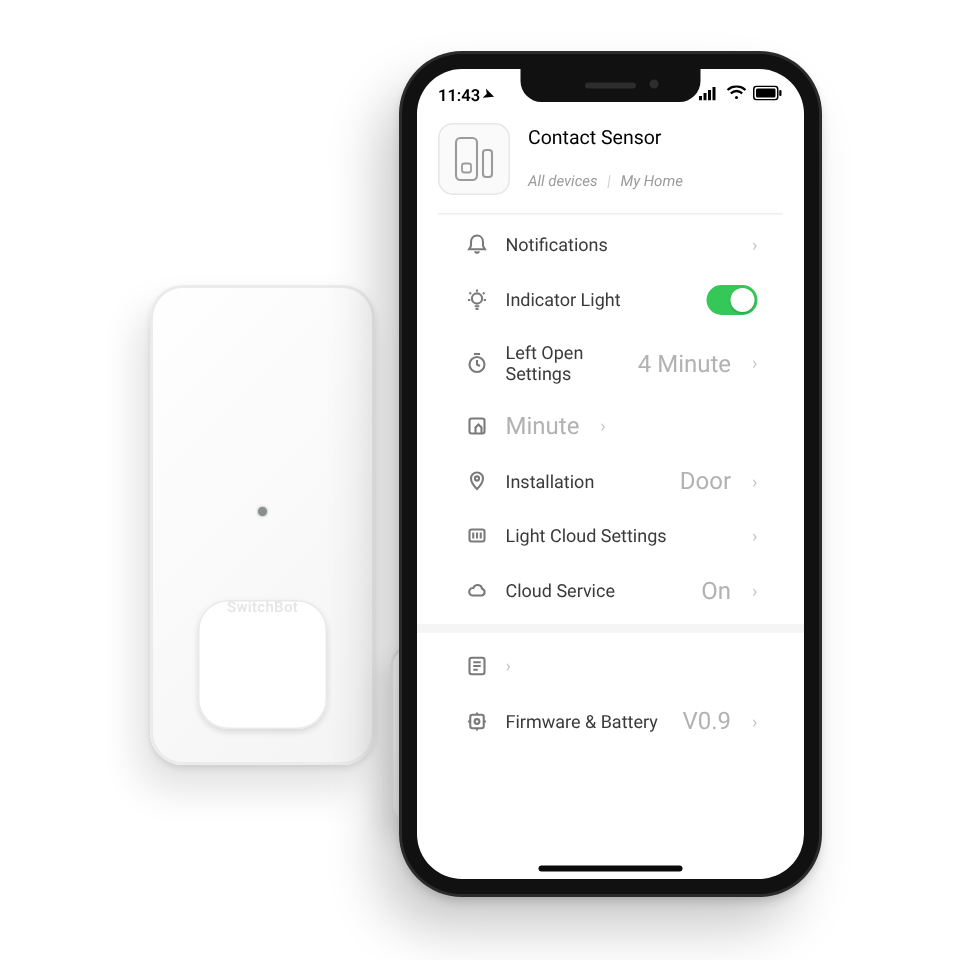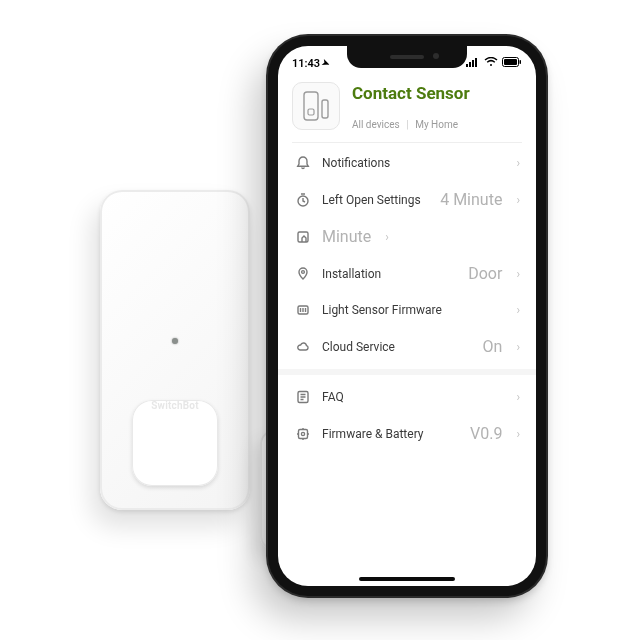--- a/index.html
+++ b/index.html
@@ -117,34 +117,34 @@
   .card-head {
     margin: 6px 14px 0 14px;
     display:flex; gap:12px; align-items:center;
   }
   .card-head .thumb{
     width:48px; height:48px;
     border:1px solid #e6e6e6; border-radius:10px;
     display:flex; align-items:center; justify-content:center;
     background:#fafafa;
   }
-  .card-head .txt .title{ font-size:17px; font-weight:700; color:#4d7c0f;}
-  .card-head .txt .sub{ font-size:10px; color:#9b9b9b; margin-top:16px;}
+  .card-head .txt .title{ font-size:13px; font-weight:400; color:#000000;}
+  .card-head .txt .sub{ font-size:10px; color:#9b9b9b; margin-top:16px;font-style:italic;}
   .sub .sep{ margin:0 4px; color:#cfcfcf;}
 
   hr.split{
     border:0; border-top:1px solid #eee;
     margin:12px 14px 0 14px;
   }
 
   
   .rows{ padding: 2px 0; }
   .row{
     display:flex; align-items:center;
-    padding: 9px 16px;
+    padding: 9px 31px;
     font-size:12px; color:#3a3a3a;
     gap:10px;
     position:relative;
   }
   .row .icon{
     width:18px; height:18px;
     display:flex; align-items:center; justify-content:center;
     color:#7a7a7a; flex-shrink:0;
   }
   .row .icon svg{ width:16px; height:16px; stroke:#7a7a7a; fill:none; stroke-width:1.4;}
@@ -250,20 +250,31 @@
         <span class="icon">
           <svg viewBox="0 0 16 16">
               <path d="M8 2c2.4 0 4 1.9 4 4.2V9l1.3 2.2H2.7L4 9V6.2C4 3.9 5.6 2 8 2z"></path>
               <path d="M6.6 12.6a1.5 1.5 0 0 0 2.8 0"></path>
             </svg>
         </span>
         <span class="label">Notifications</span>
         <span class="chev">›</span>
       </div>
 
+      <div class="row">
+        <span class="icon">
+          <svg viewBox="0 0 16 16">
+              <circle cx="8" cy="7" r="3.4"></circle>
+              <path d="M6.5 12.2h3M7 14h2"></path>
+              <path d="M8 1v1.5M3 3l1 1M13 3l-1 1M2 8h1.5M12.5 8H14"></path>
+            </svg>
+        </span>
+        <span class="label">Indicator Light</span>
+        <span class="toggle"></span>
+      </div>
 
       <div class="row">
         <span class="icon">
           <svg viewBox="0 0 16 16">
               <circle cx="8" cy="9" r="5"></circle>
               <path d="M8 6v3l2 1"></path>
               <path d="M6 2h4"></path>
             </svg>
         </span>
         <span class="label">Left Open Settings</span>
@@ -294,21 +305,21 @@
         <span class="chev">›</span>
       </div>
 
       <div class="row">
         <span class="icon">
           <svg viewBox="0 0 16 16">
               <rect x="3" y="4" width="10" height="8" rx="1.5"></rect>
               <path d="M5.5 6v4M8 6v4M10.5 6v4"></path>
             </svg>
         </span>
-        <span class="label">Light Sensor Firmware</span>
+        <span class="label">Light Cloud Settings</span>
         <span class="chev">›</span>
       </div>
 
       <div class="row">
         <span class="icon">
           <svg viewBox="0 0 16 16">
               <path d="M5 11h6a2.3 2.3 0 0 0 .4-4.5A3 3 0 0 0 5.6 6 2.4 2.4 0 0 0 5 11z"></path>
             </svg>
         </span>
         <span class="label">Cloud Service</span>
@@ -318,21 +329,20 @@
 
       <div class="group-gap"></div>
 
       <div class="row">
         <span class="icon">
           <svg viewBox="0 0 16 16">
               <rect x="3" y="2.5" width="10" height="11" rx="1.5"></rect>
               <path d="M5.5 5.5h5M5.5 8h5M5.5 10.5h3"></path>
             </svg>
         </span>
-        <span class="label">FAQ</span>
         <span class="chev">›</span>
       </div>
 
       <div class="row">
         <span class="icon">
           <svg viewBox="0 0 16 16">
               <rect x="3.5" y="3.5" width="9" height="9" rx="1.5"></rect>
               <circle cx="8" cy="8" r="1.6"></circle>
               <path d="M8 3.5V2M8 14v-1.5M3.5 8H2M14 8h-1.5"></path>
             </svg>

